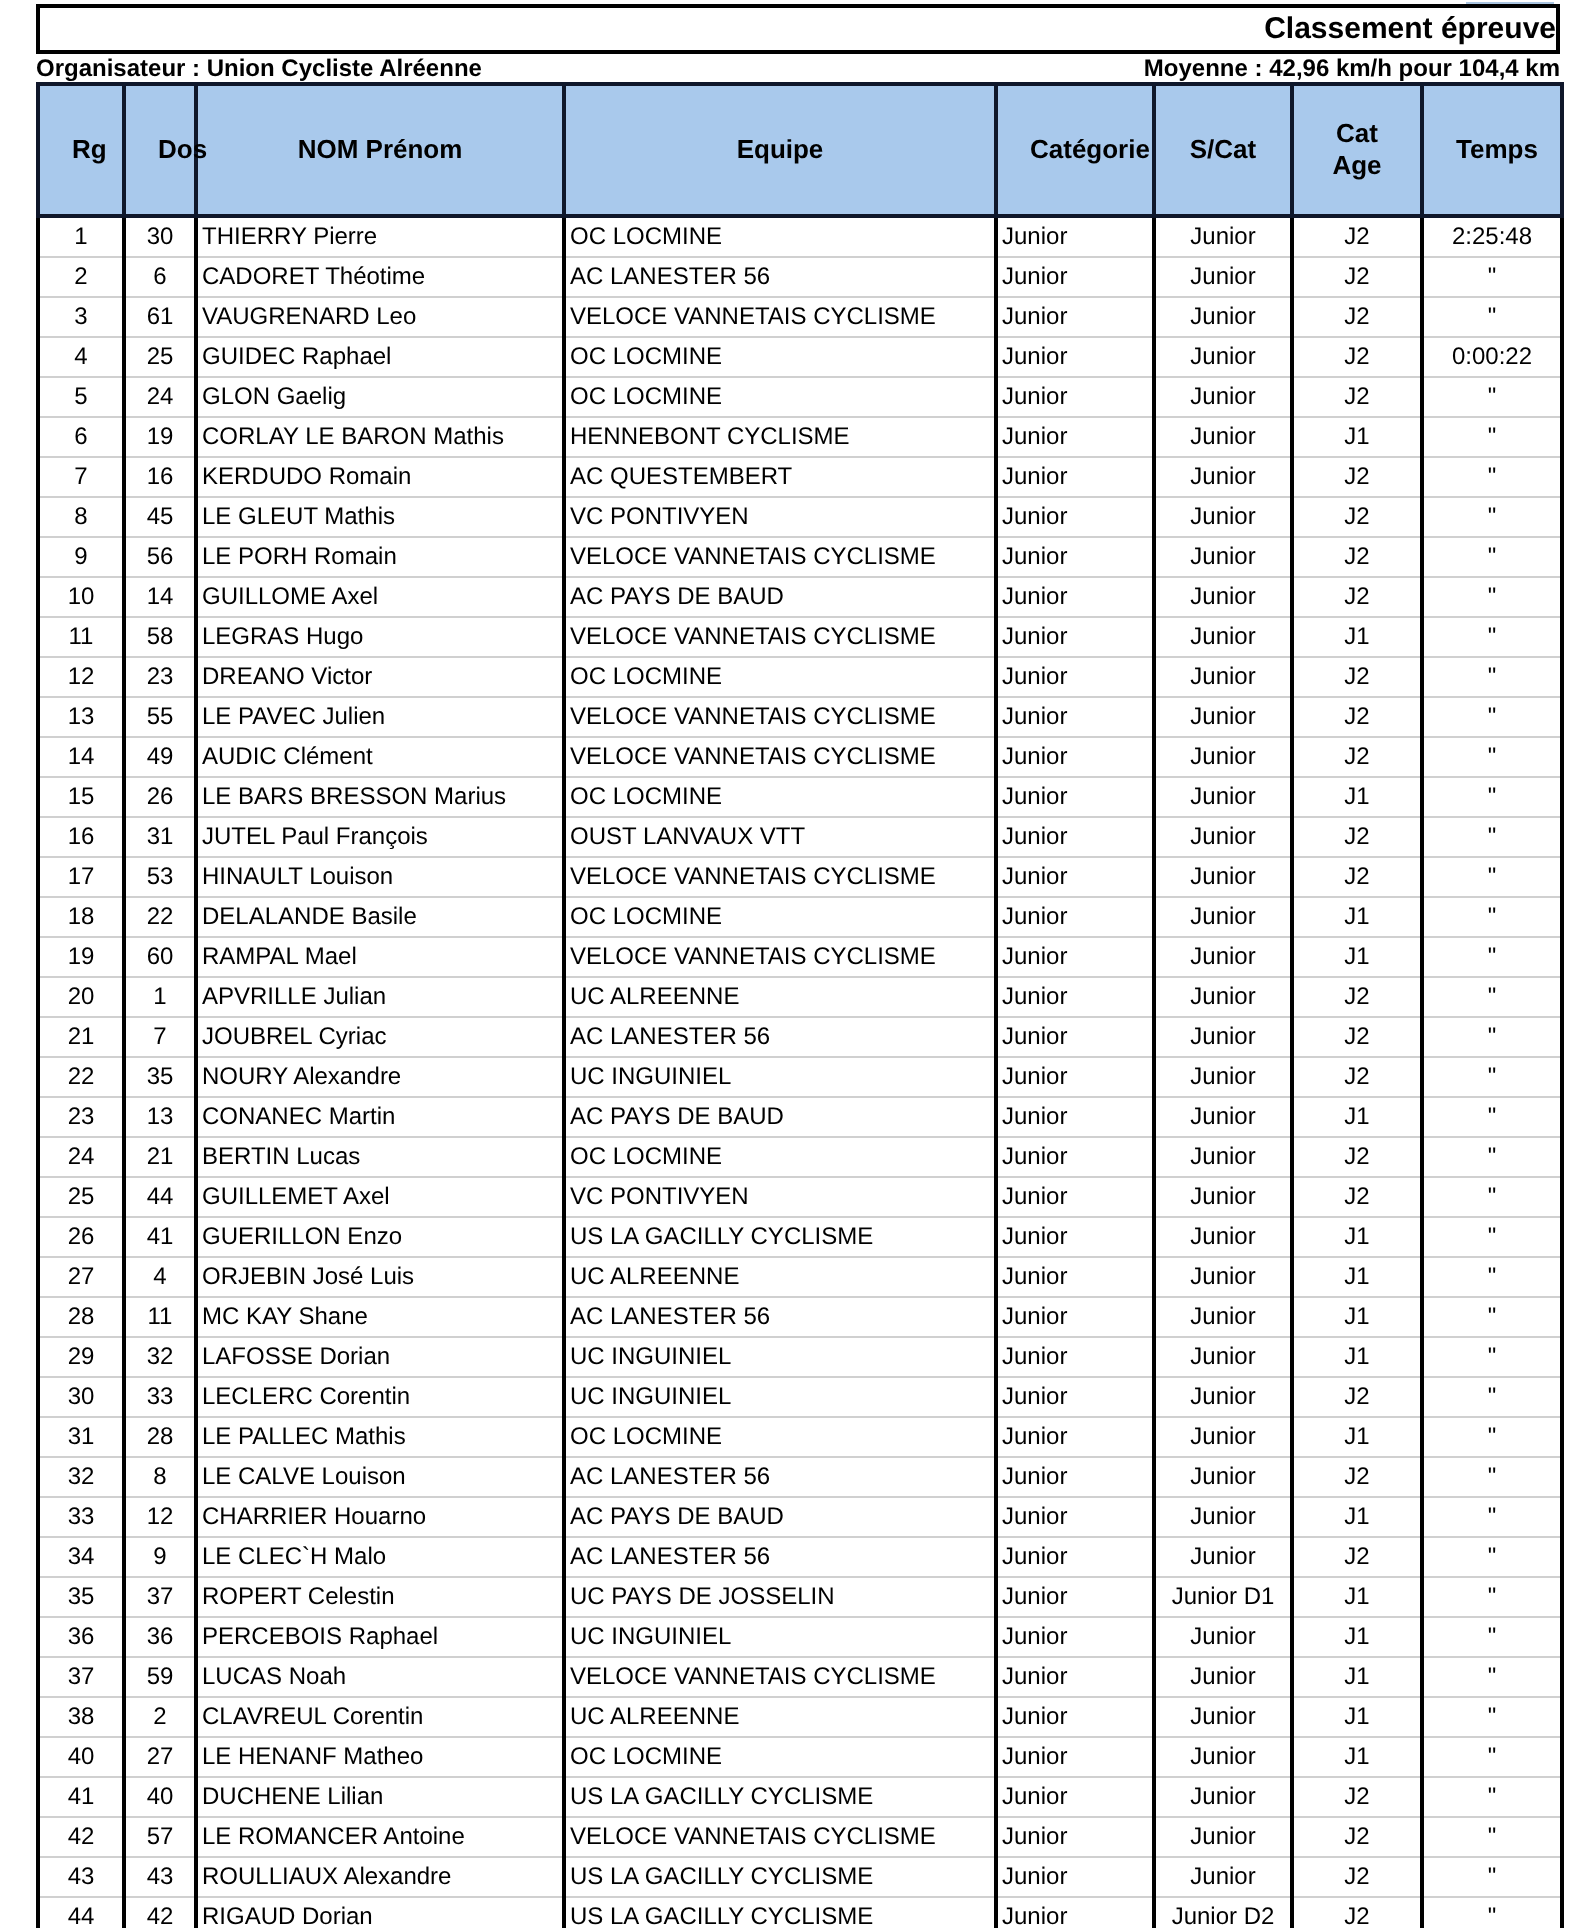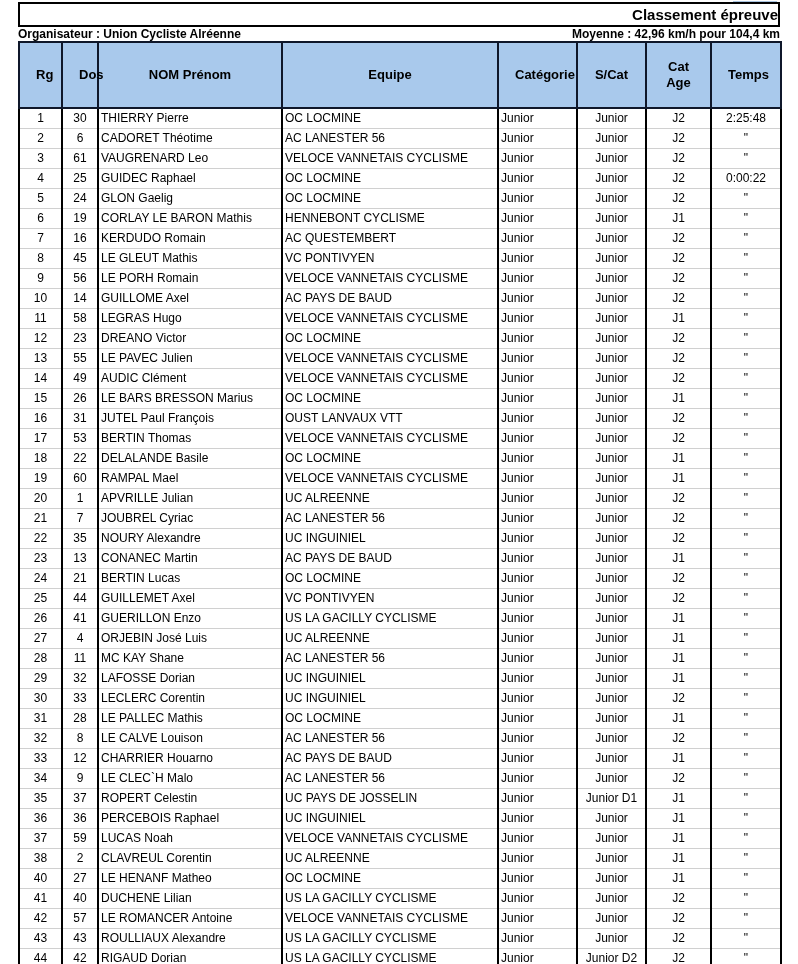--- a/index.html
+++ b/index.html
@@ -209,21 +209,21 @@
         <td class="l">JUTEL Paul François</td>
         <td class="l">OUST LANVAUX VTT</td>
         <td class="l">Junior</td>
         <td class="c">Junior</td>
         <td class="c">J2</td>
         <td class="c">"</td>
       </tr>
       <tr>
         <td class="c">17</td>
         <td class="c">53</td>
-        <td class="l">BERTIN Thomas</td>
+        <td class="l">HINAULT Louison</td>
         <td class="l">VELOCE VANNETAIS CYCLISME</td>
         <td class="l">Junior</td>
         <td class="c">Junior</td>
         <td class="c">J2</td>
         <td class="c">"</td>
       </tr>
       <tr>
         <td class="c">18</td>
         <td class="c">22</td>
         <td class="l">DELALANDE Basile</td>

